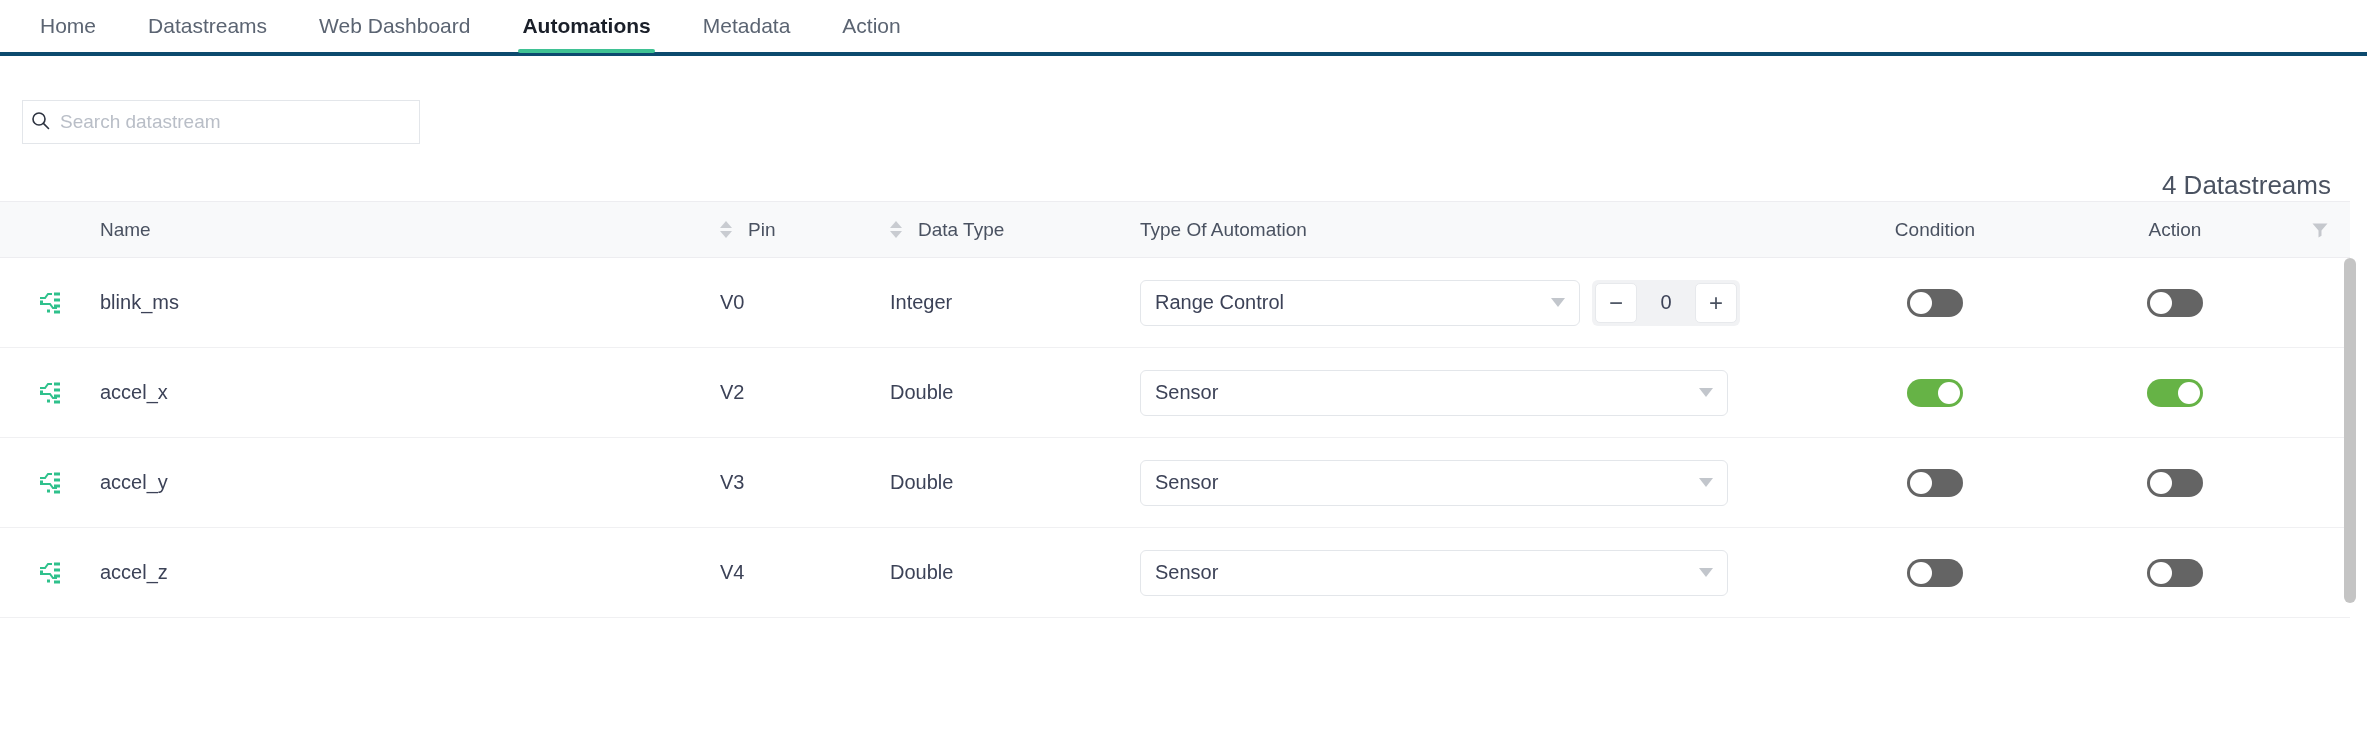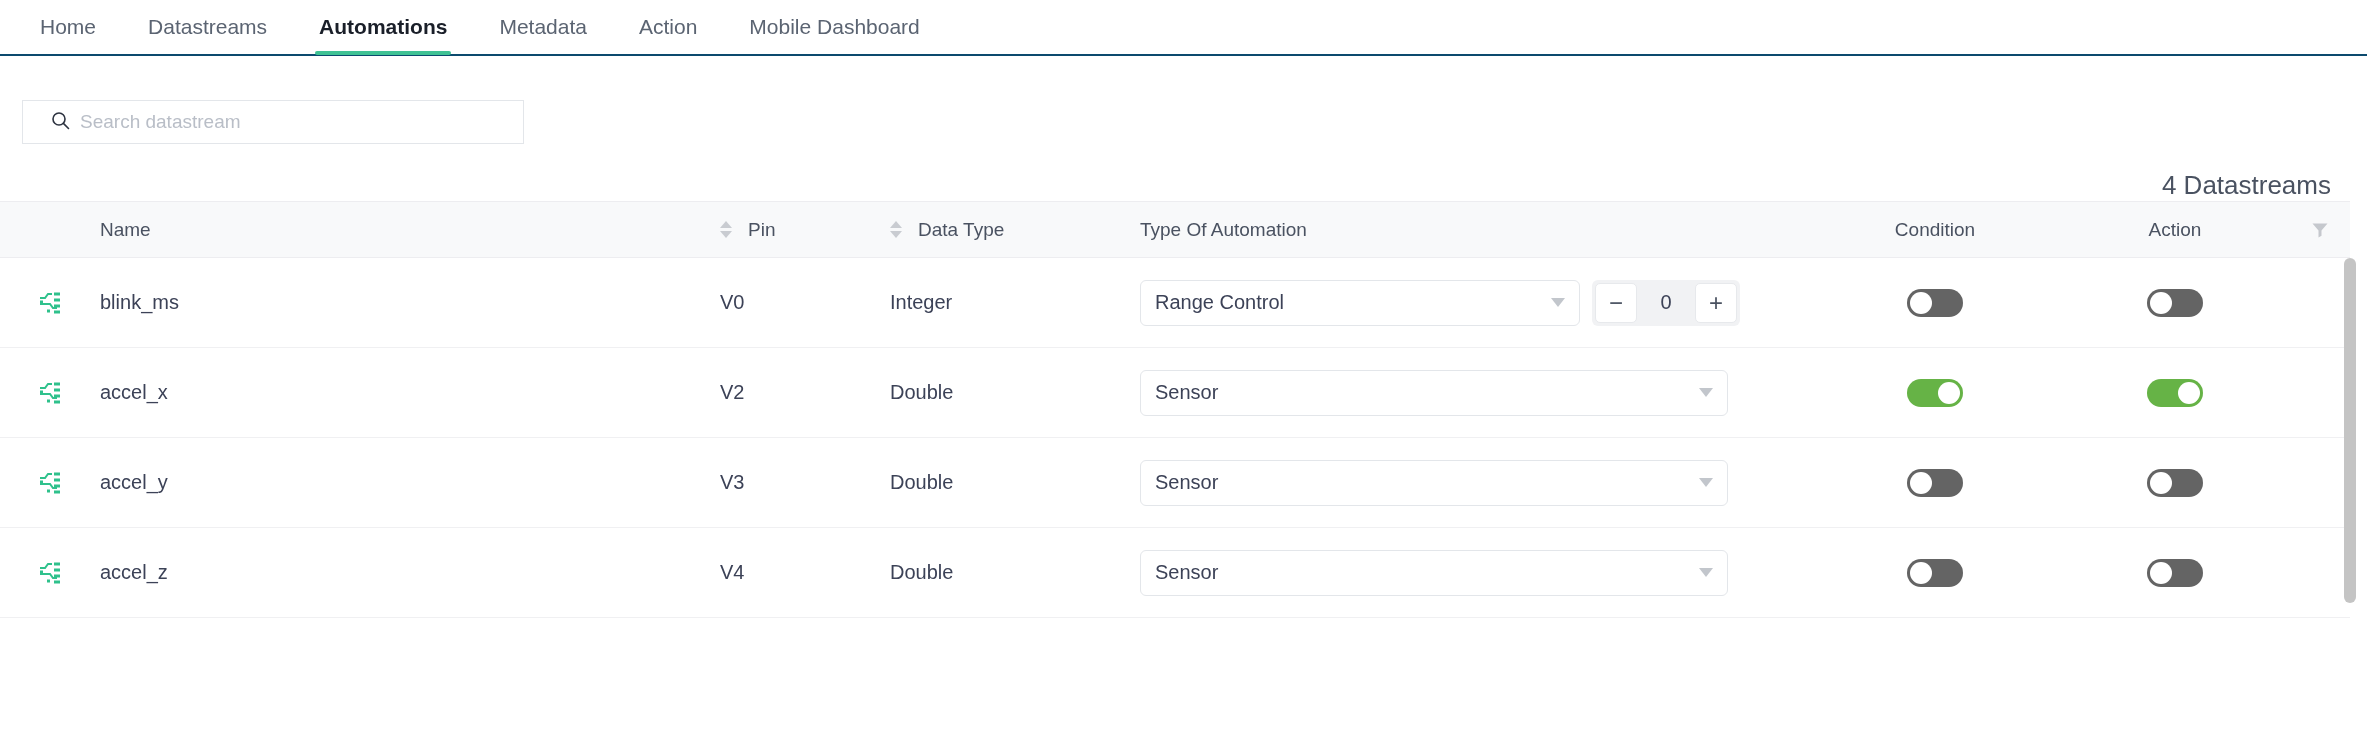--- a/index.html
+++ b/index.html
@@ -9,21 +9,21 @@
     font-family: "Liberation Sans", sans-serif;
     color: #3c4257;
     overflow: hidden;
   }
 
   
   .nav {
     height: 56px;
     display: flex;
     align-items: stretch;
-    border-bottom: 2px solid #0c4a6e;
+    border-bottom: 4px solid #0c4a6e;
     padding-left: 14px;
     background: #fff;
   }
   .nav-tab {
     display: flex;
     align-items: center;
     padding: 0 26px;
     font-size: 21px;
     color: #5b6472;
     position: relative;
@@ -48,27 +48,27 @@
     padding: 22px 22px 0 22px;
     font-size: 20px;
     line-height: 1.52;
     color: #4a5261;
   }
   .desc div { white-space: nowrap; }
 
   
   .search-wrap { padding: 22px 22px 0 22px; }
   .search-box {
-    width: 502px;
+    width: 398px;
     height: 44px;
     border: 1px solid #e3e6ea;
     border-radius: 0;
     display: flex;
     align-items: center;
-    padding: 0 28px;
+    padding: 0 8px;
     background: #fff;
   }
   .search-box svg { flex: 0 0 auto; margin-right: 10px; }
   .search-box input {
     border: none;
     outline: none;
     font-family: "Liberation Sans", sans-serif;
     font-size: 19px;
     color: #3c4257;
     width: 100%;
@@ -231,24 +231,24 @@
     border-radius: 6px;
   }
   .filter-icon { display: flex; justify-content: center; align-items: center; }
 </style>
 </head>
 <body>
 
 <div class="nav" id="nav">
     <div class="nav-tab">Home</div>
     <div class="nav-tab">Datastreams</div>
+    <div class="nav-tab">Web Dashboard</div>
     <div class="nav-tab active">Automations</div>
     <div class="nav-tab">Metadata</div>
     <div class="nav-tab">Action</div>
-    <div class="nav-tab">Mobile Dashboard</div>
   </div>
 
 <div class="desc">
 </div>
 
 <div class="search-wrap">
   <div class="search-box">
     <span>
       <svg width="19" height="19" viewBox="0 0 19 19">
         <circle cx="8" cy="8" r="6" fill="none" stroke="#2d3340" stroke-width="1.6"></circle>

